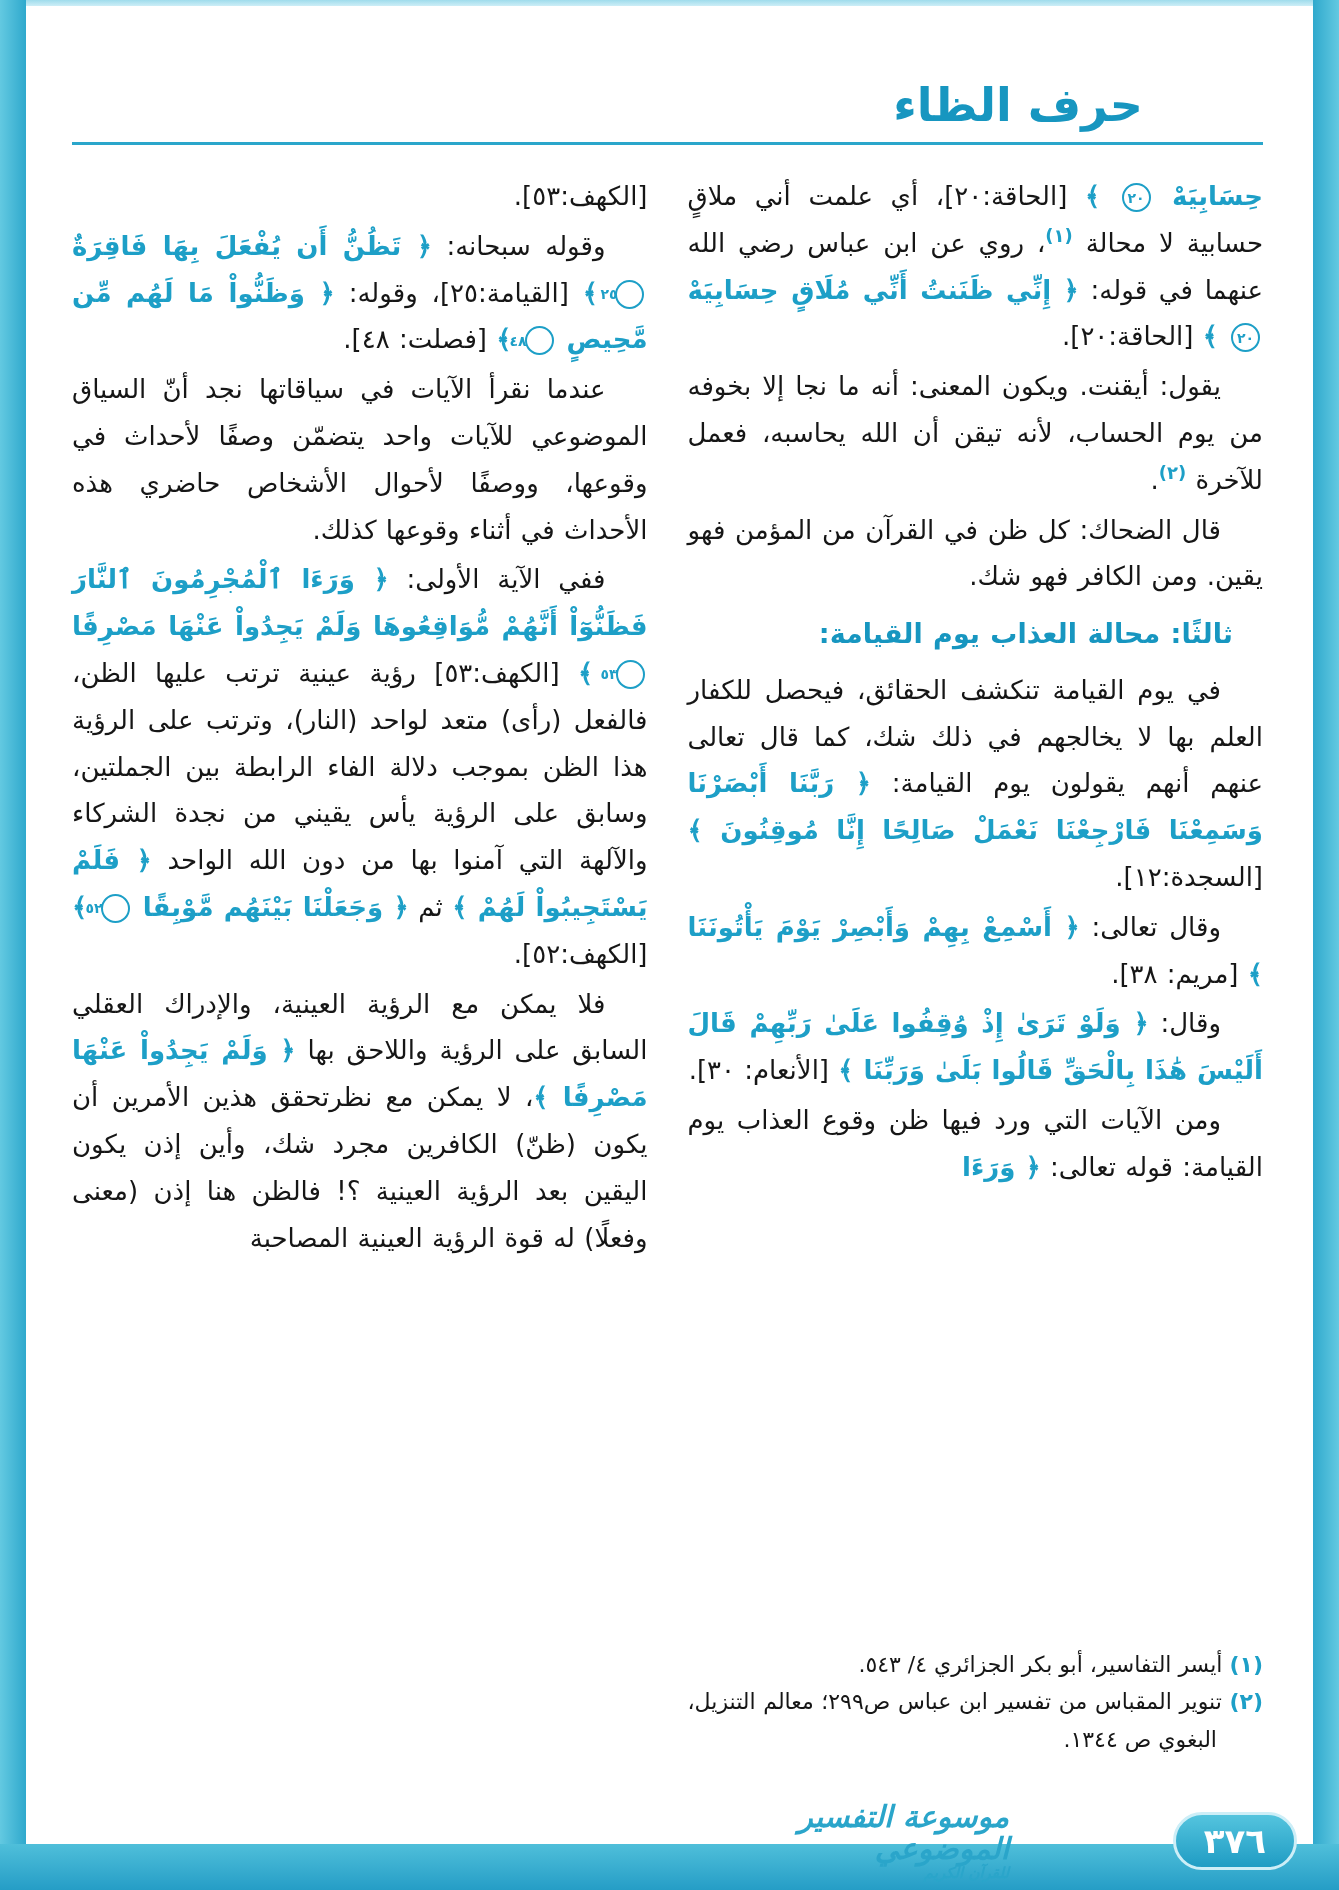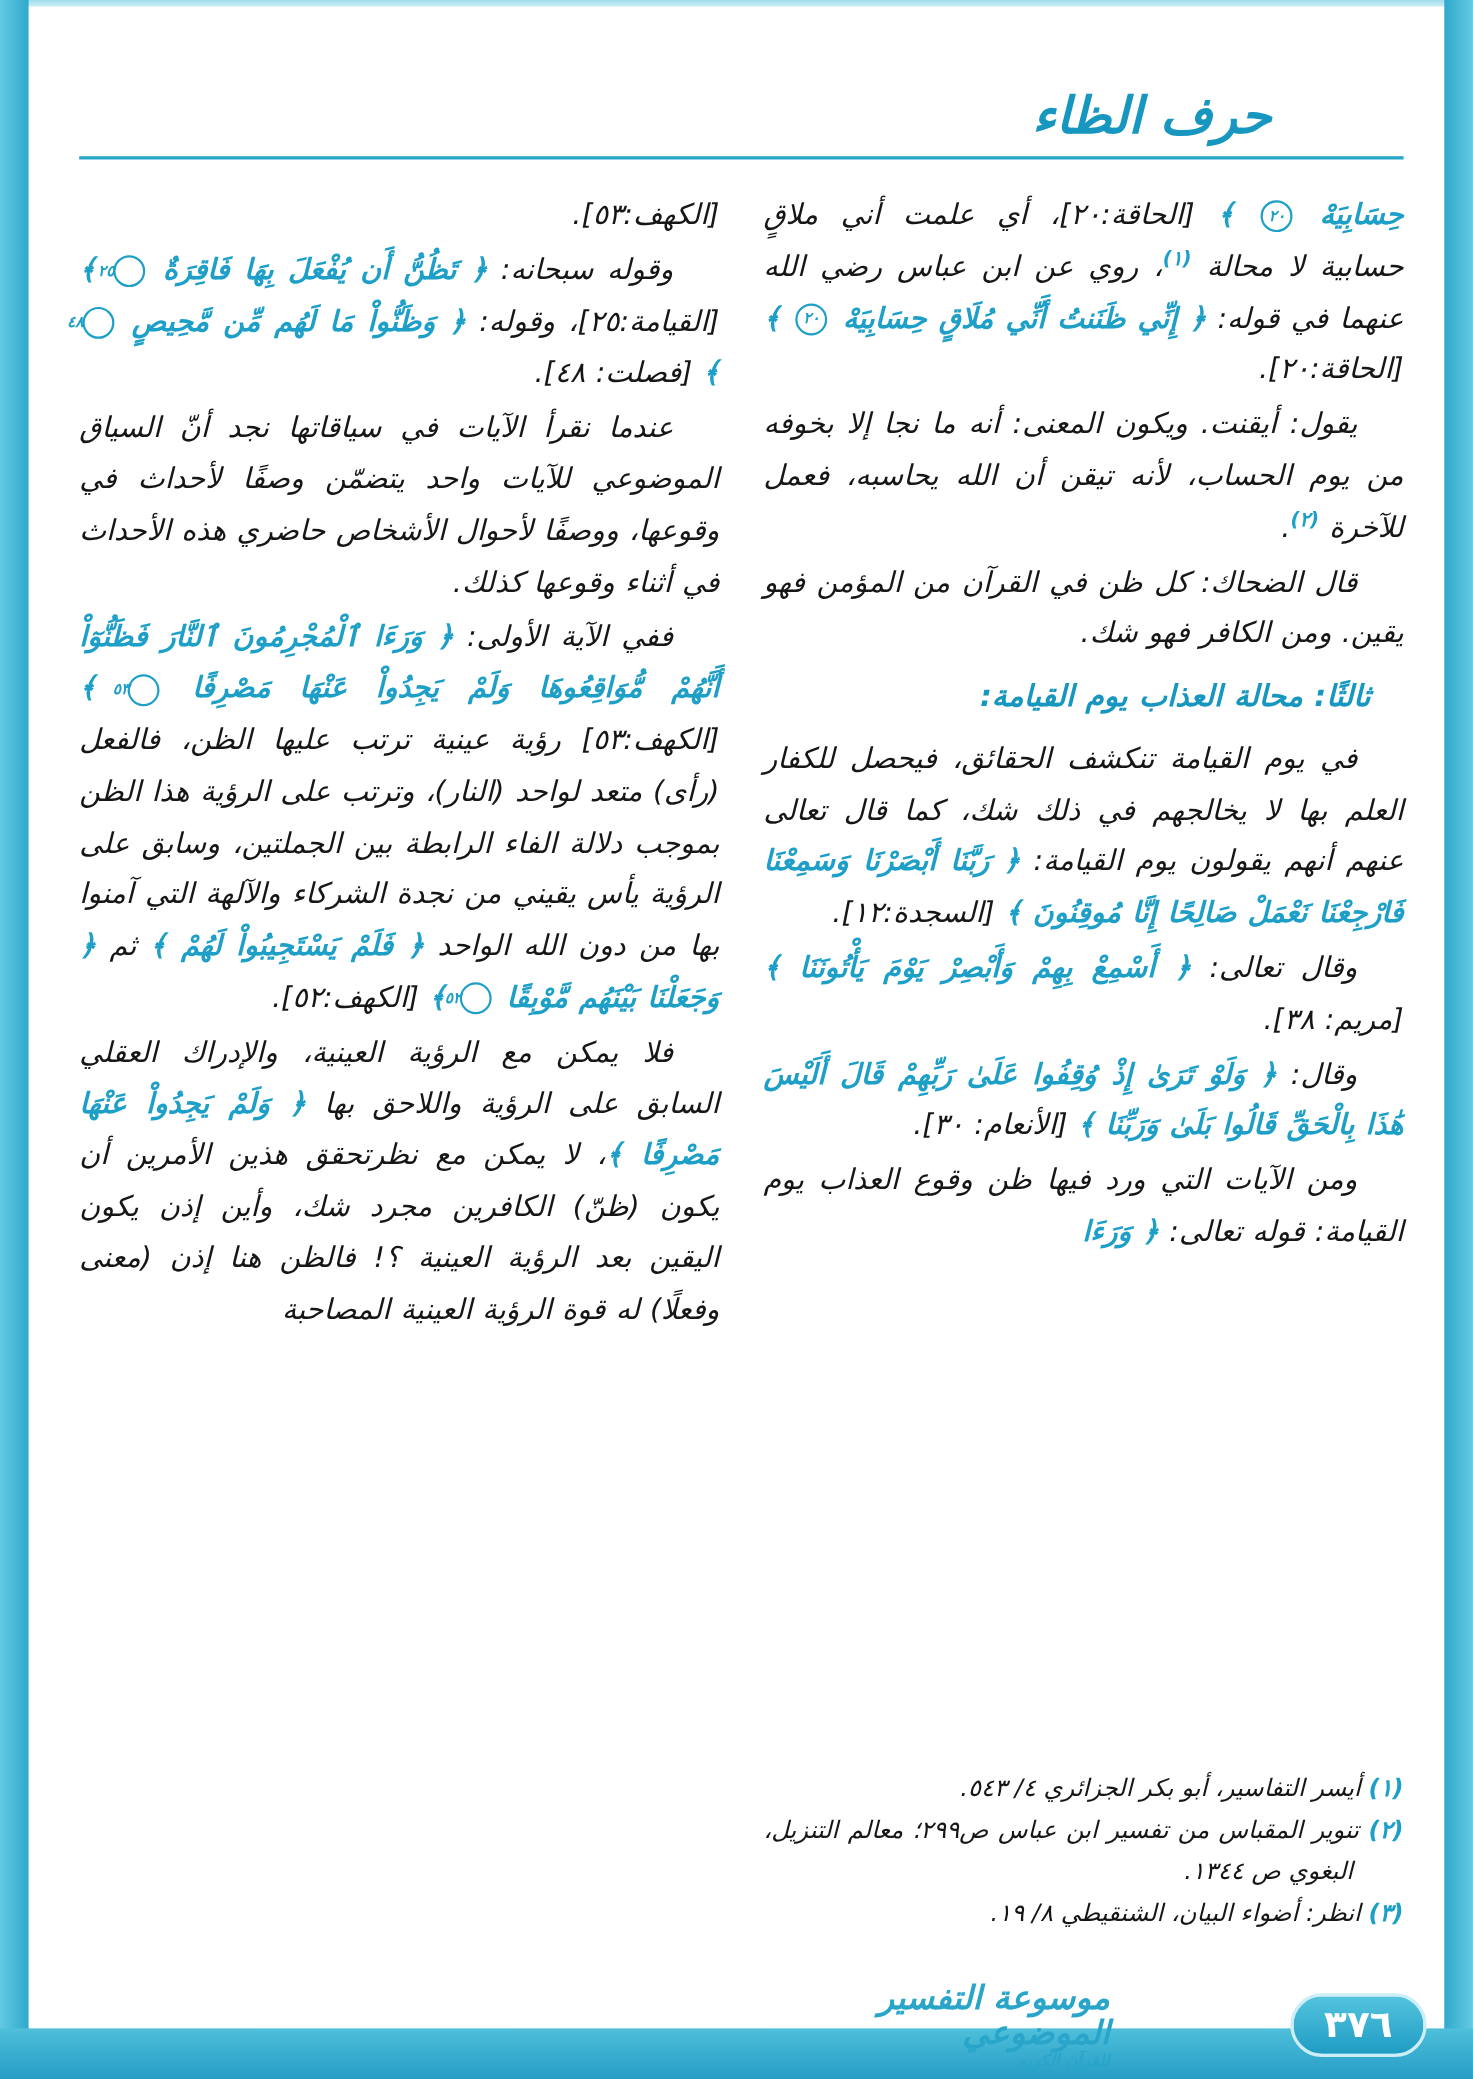--- a/index.html
+++ b/index.html
@@ -15,21 +15,21 @@
   
   .strip-top   { position:absolute; top:0; left:0; width:100%; height:6px;
                  background:linear-gradient(180deg,#9fdcec,#cdeef7); }
   .strip-left  { position:absolute; top:0; left:0; width:26px; height:100%;
                  background:linear-gradient(90deg,#63c9e1,#2fa9cd); }
   .strip-right { position:absolute; top:0; right:0; width:26px; height:100%;
                  background:linear-gradient(270deg,#63c9e1,#2fa9cd); }
   .strip-bottom{ position:absolute; bottom:0; left:0; width:100%; height:46px;
                  background:linear-gradient(180deg,#4fbfda,#259dc6); }
 
-  .content { position:absolute; top:78px; right:63px; left:72px;font-style:italic; }
+  .content { position:absolute; top:78px; right:76px; left:72px; }
 
   .page-header { text-align:right; padding-right:120px; }
   .chapter-title {
     display:inline-block;
     font-size:46px; font-weight:bold;
     color:#1796c0;
     letter-spacing:1px;
     font-family:"DejaVu Sans", sans-serif;
   }
   .header-rule { margin-top:10px; border-bottom:3px solid #2aa6cb; }
@@ -121,21 +121,20 @@
           <p class="block para"><span class="n">قال الضحاك: كل ظن في القرآن من المؤمن فهو يقين. ومن الكافر فهو شك.</span></p>
           <p class="block heading"><span class="n">ثالثًا: محالة العذاب يوم القيامة:</span></p>
           <p class="block para"><span class="n">في يوم القيامة تنكشف الحقائق، فيحصل للكفار العلم بها لا يخالجهم في ذلك شك، كما قال تعالى عنهم أنهم يقولون يوم القيامة: </span><span class="q">﴿ رَبَّنَا أَبْصَرْنَا وَسَمِعْنَا فَارْجِعْنَا نَعْمَلْ صَالِحًا إِنَّا مُوقِنُونَ ﴾</span><span class="n"> [السجدة:١٢].</span></p>
           <p class="block para"><span class="n">وقال تعالى: </span><span class="q">﴿ أَسْمِعْ بِهِمْ وَأَبْصِرْ يَوْمَ يَأْتُونَنَا ﴾</span><span class="n"> [مريم: ٣٨].</span></p>
           <p class="block para"><span class="n">وقال: </span><span class="q">﴿ وَلَوْ تَرَىٰ إِذْ وُقِفُوا عَلَىٰ رَبِّهِمْ قَالَ أَلَيْسَ هَٰذَا بِالْحَقِّ قَالُوا بَلَىٰ وَرَبِّنَا ﴾</span><span class="n"> [الأنعام: ٣٠].</span></p>
           <p class="block para"><span class="n">ومن الآيات التي ورد فيها ظن وقوع العذاب يوم القيامة: قوله تعالى: </span><span class="q">﴿ وَرَءَا</span></p>
         </div>
       <div class="footnotes" id="footnotes">
           <p class="footnote"><span class="fn-num">(١)</span><span> أيسر التفاسير، أبو بكر الجزائري ٤/ ٥٤٣.</span></p>
           <p class="footnote"><span class="fn-num">(٢)</span><span> تنوير المقباس من تفسير ابن عباس ص٢٩٩؛ معالم التنزيل، البغوي ص ١٣٤٤.</span></p>
-          <p class="footnote"><span class="fn-num">(٣)</span><span> انظر: أضواء البيان، الشنقيطي ٨/ ١٩.</span></p>
         </div>
     </div>
     <div class="col" id="col-left">
       <div id="col-left-blocks">
           <p class="block cont"><span class="n">[الكهف:٥٣].</span></p>
           <p class="block para"><span class="n">وقوله سبحانه: </span><span class="q">﴿ تَظُنُّ أَن يُفْعَلَ بِهَا فَاقِرَةٌ </span><span class="ayah">٢٥</span><span class="q"> ﴾</span><span class="n"> [القيامة:٢٥]، وقوله: </span><span class="q">﴿ وَظَنُّواْ مَا لَهُم مِّن مَّحِيصٍ </span><span class="ayah">٤٨</span><span class="q"> ﴾</span><span class="n"> [فصلت: ٤٨].</span></p>
           <p class="block para"><span class="n">عندما نقرأ الآيات في سياقاتها نجد أنّ السياق الموضوعي للآيات واحد يتضمّن وصفًا لأحداث في وقوعها، ووصفًا لأحوال الأشخاص حاضري هذه الأحداث في أثناء وقوعها كذلك.</span></p>
           <p class="block para"><span class="n">ففي الآية الأولى: </span><span class="q">﴿ وَرَءَا ٱلْمُجْرِمُونَ ٱلنَّارَ فَظَنُّوٓاْ أَنَّهُمْ مُّوَاقِعُوهَا وَلَمْ يَجِدُواْ عَنْهَا مَصْرِفًا </span><span class="ayah">٥٣</span><span class="q"> ﴾</span><span class="n"> [الكهف:٥٣] رؤية عينية ترتب عليها الظن، فالفعل (رأى) متعد لواحد (النار)، وترتب على الرؤية هذا الظن بموجب دلالة الفاء الرابطة بين الجملتين، وسابق على الرؤية يأس يقيني من نجدة الشركاء والآلهة التي آمنوا بها من دون الله الواحد </span><span class="q">﴿ فَلَمْ يَسْتَجِيبُواْ لَهُمْ ﴾</span><span class="n"> ثم </span><span class="q">﴿ وَجَعَلْنَا بَيْنَهُم مَّوْبِقًا </span><span class="ayah">٥٢</span><span class="q"> ﴾</span><span class="n"> [الكهف:٥٢].</span></p>
           <p class="block para"><span class="n">فلا يمكن مع الرؤية العينية، والإدراك العقلي السابق على الرؤية واللاحق بها </span><span class="q">﴿ وَلَمْ يَجِدُواْ عَنْهَا مَصْرِفًا ﴾</span><span class="n">، لا يمكن مع نظرتحقق هذين الأمرين أن يكون (ظنّ) الكافرين مجرد شك، وأين إذن يكون اليقين بعد الرؤية العينية ؟! فالظن هنا إذن (معنى وفعلًا) له قوة الرؤية العينية المصاحبة</span></p>
         </div>

